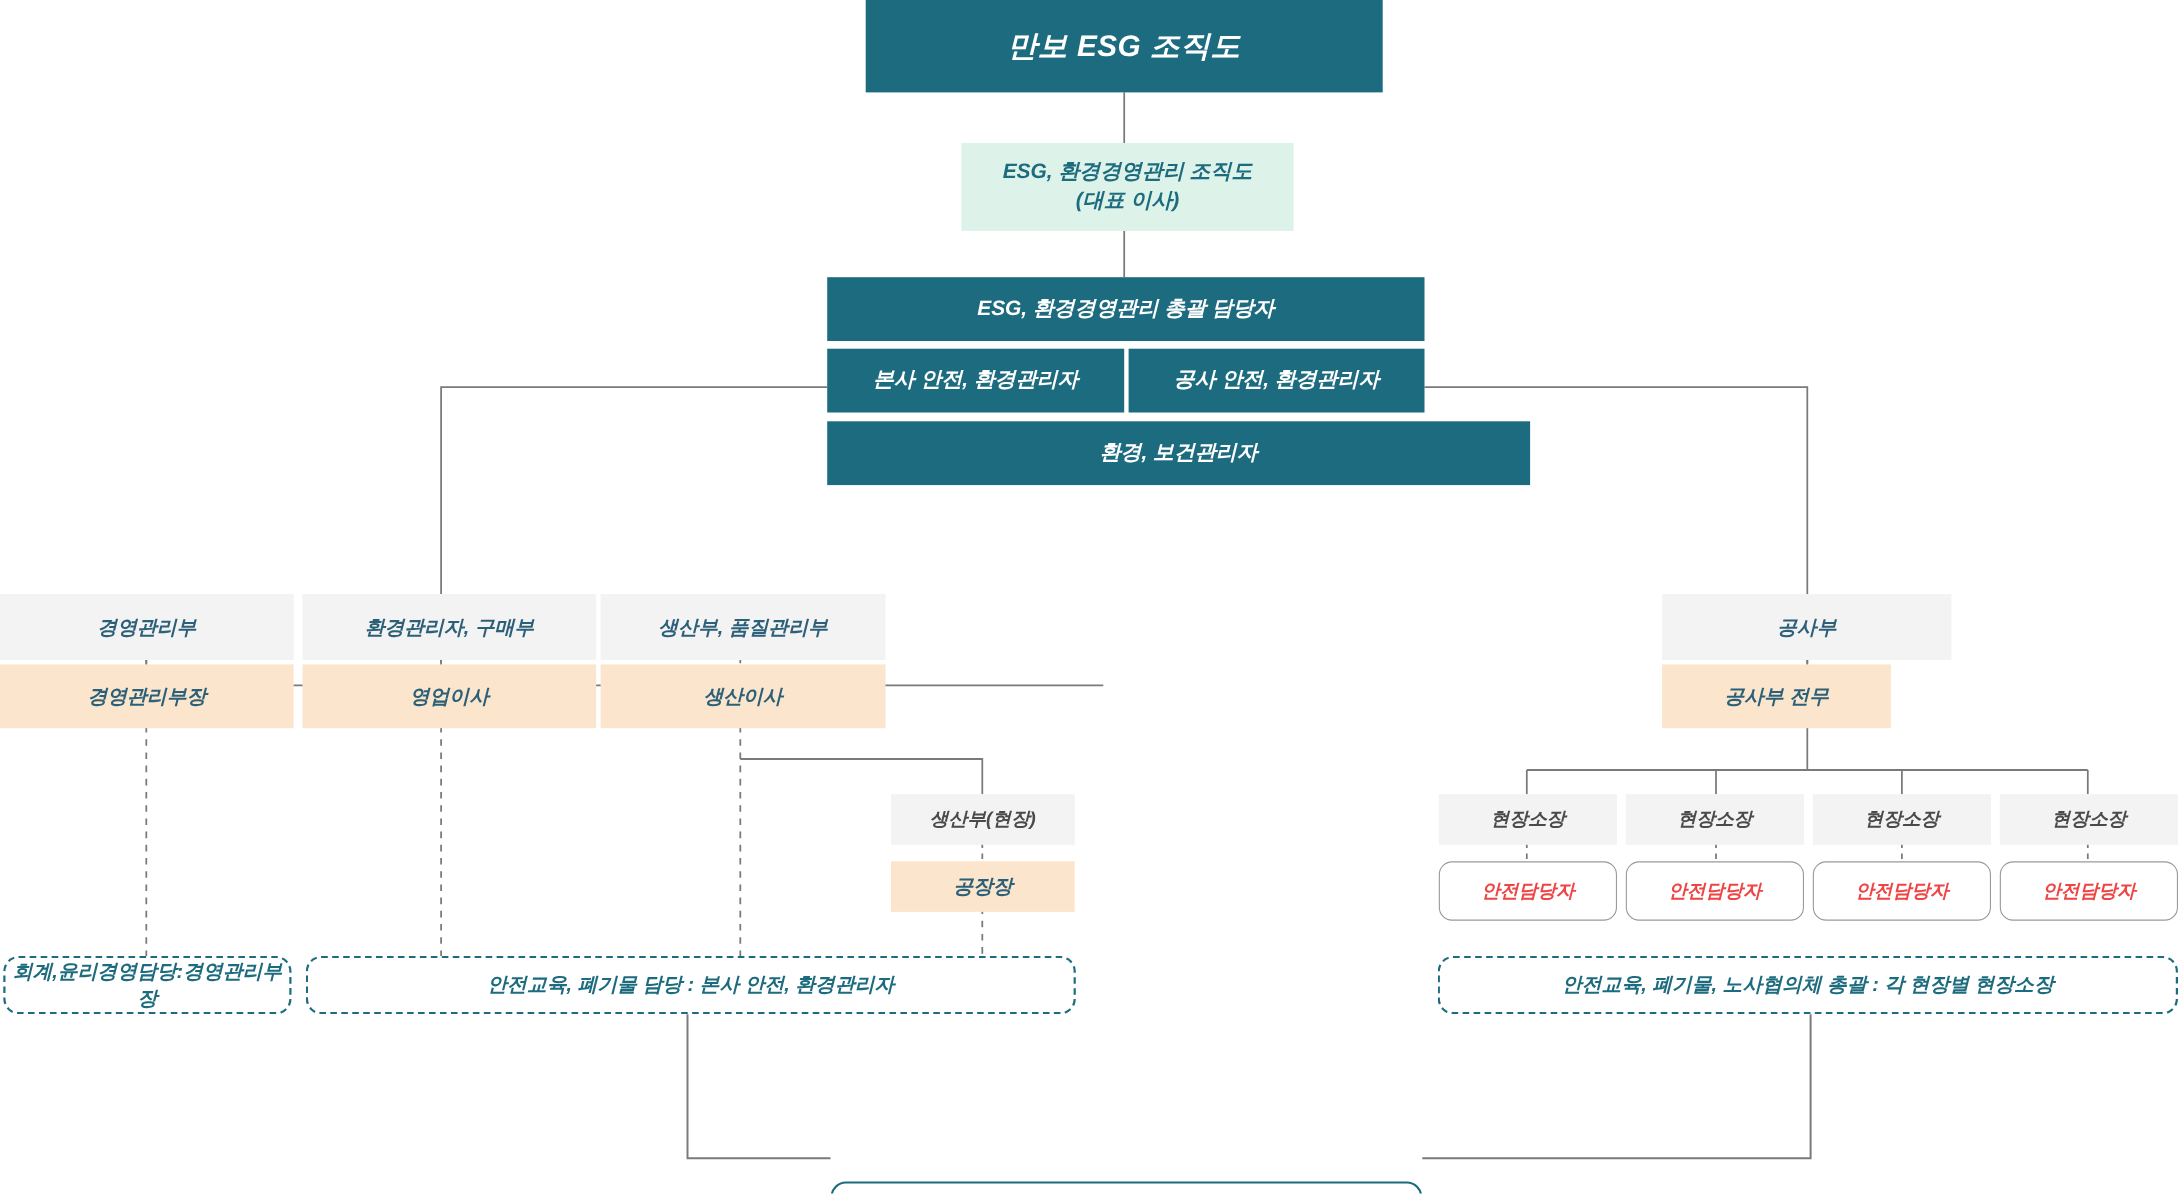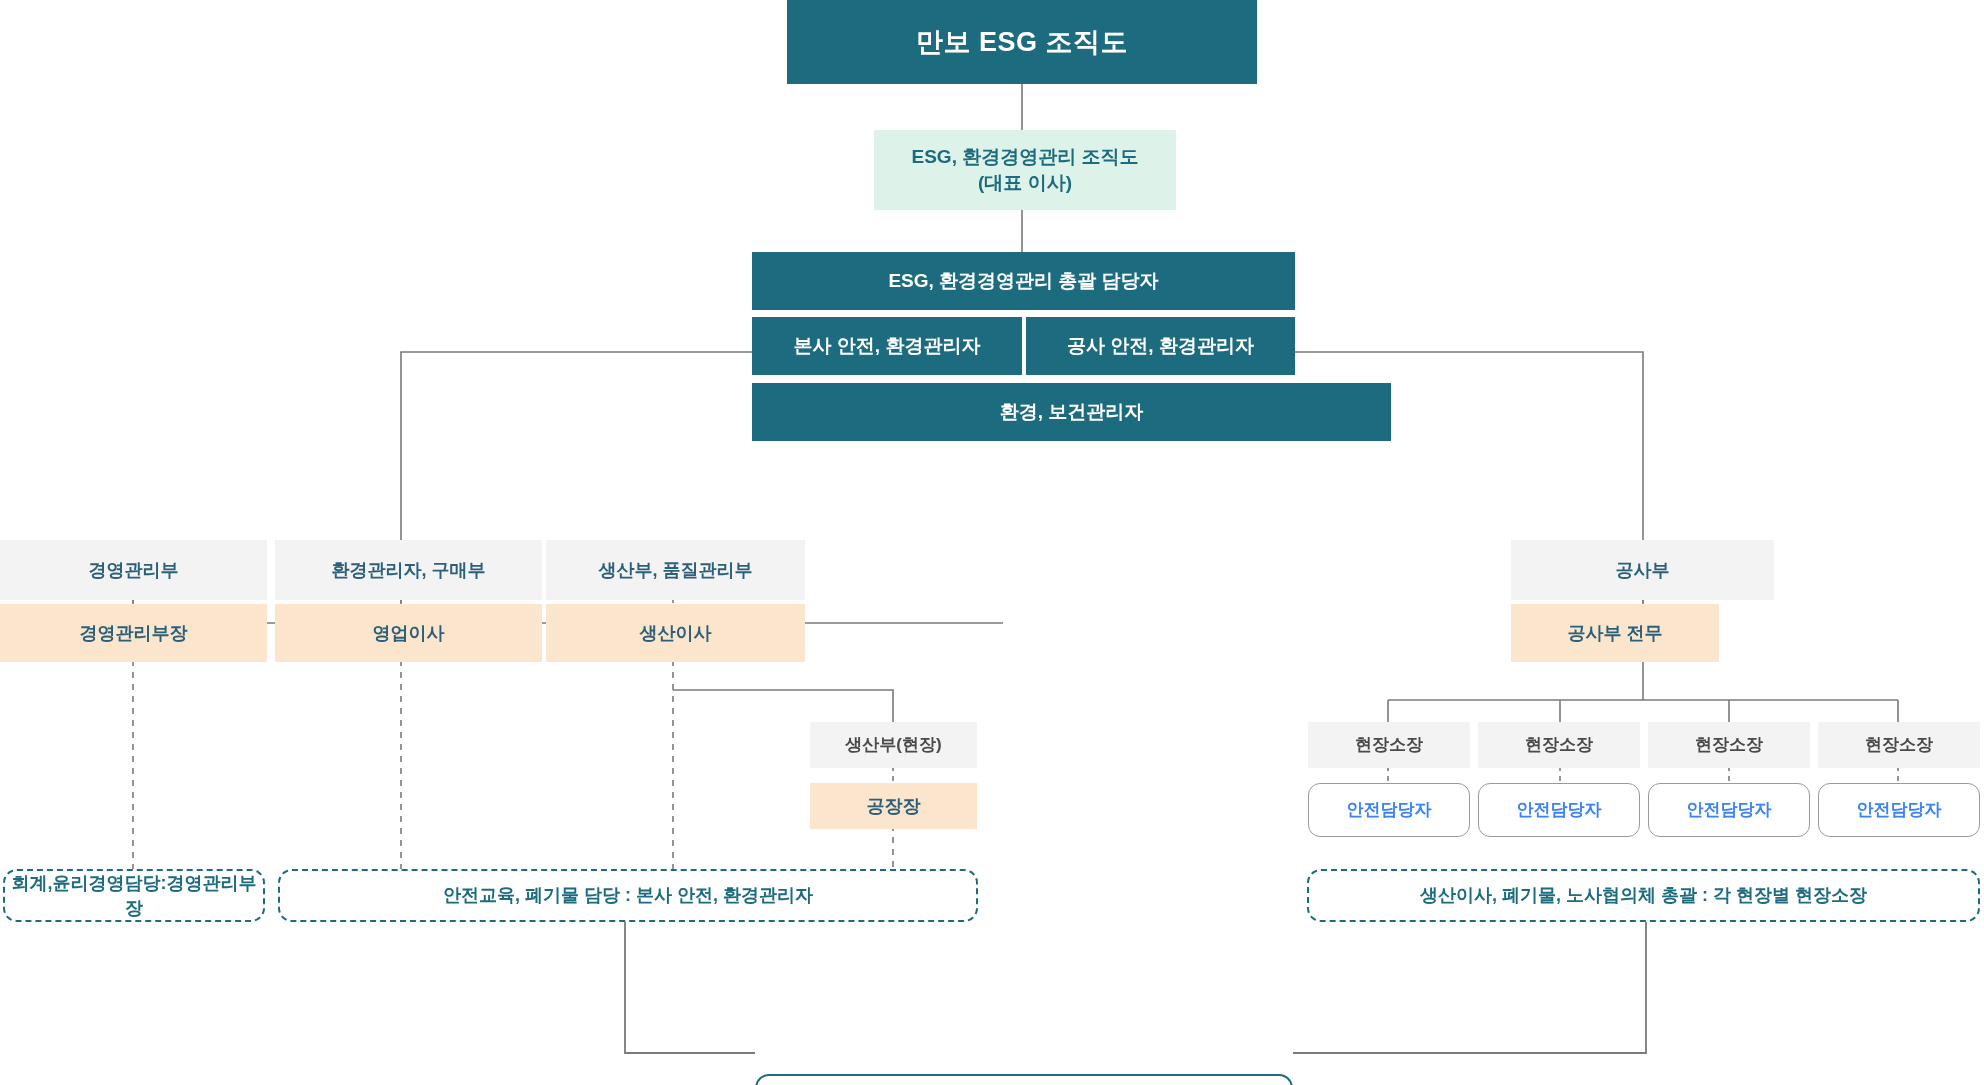--- a/index.html
+++ b/index.html
@@ -29,20 +29,21 @@
   }
   .node {
     position: absolute;
     box-sizing: border-box;
     display: flex;
     align-items: center;
     justify-content: center;
     text-align: center;
     line-height: 1.35;
     white-space: pre-line;
+    font-style: italic;
   }
 
   
   .n-title {
     background: #1d6b7e;
     color: #ffffff;
     font-size: 27px;
     font-weight: bold;
     letter-spacing: 0.5px;
   }
@@ -73,21 +74,21 @@
   .n-grey-sm {
     background: #f4f3f3;
     color: #4a4a4a;
     font-size: 17px;
     font-weight: bold;
   }
   .n-round {
     background: #ffffff;
     border: 1.5px solid #9a9a9a;
     border-radius: 12px;
-    color: #3b82f6;
+    color: #ef4444;
     font-size: 17px;
     font-weight: bold;
   }
   .n-dashed {
     background: #ffffff;
     border: 2px dashed #1d6b7e;
     border-radius: 14px;
     color: #1d6b7e;
     font-size: 18px;
     font-weight: bold;
@@ -248,20 +249,20 @@
     <span>안전담당자</span>
   </div>
 
   <div class="node n-dashed" style="left:3px; top:869px; width:262px; height:53px;">
     <span>회계,윤리경영담당:경영관리부장</span>
   </div>
   <div class="node n-dashed" style="left:278px; top:869px; width:700px; height:53px;">
     <span>안전교육, 폐기물 담당 : 본사 안전, 환경관리자</span>
   </div>
   <div class="node n-dashed" style="left:1307px; top:869px; width:673px; height:53px;">
-    <span>생산이사, 폐기물, 노사협의체 총괄 : 각 현장별 현장소장</span>
+    <span>안전교육, 폐기물, 노사협의체 총괄 : 각 현장별 현장소장</span>
   </div>
 
   <div class="node n-workers" style="left:755px; top:1074px; width:538px; height:60px;">
     <span>전 근로자</span>
   </div>
 
 </div>
 
 </body></html>

